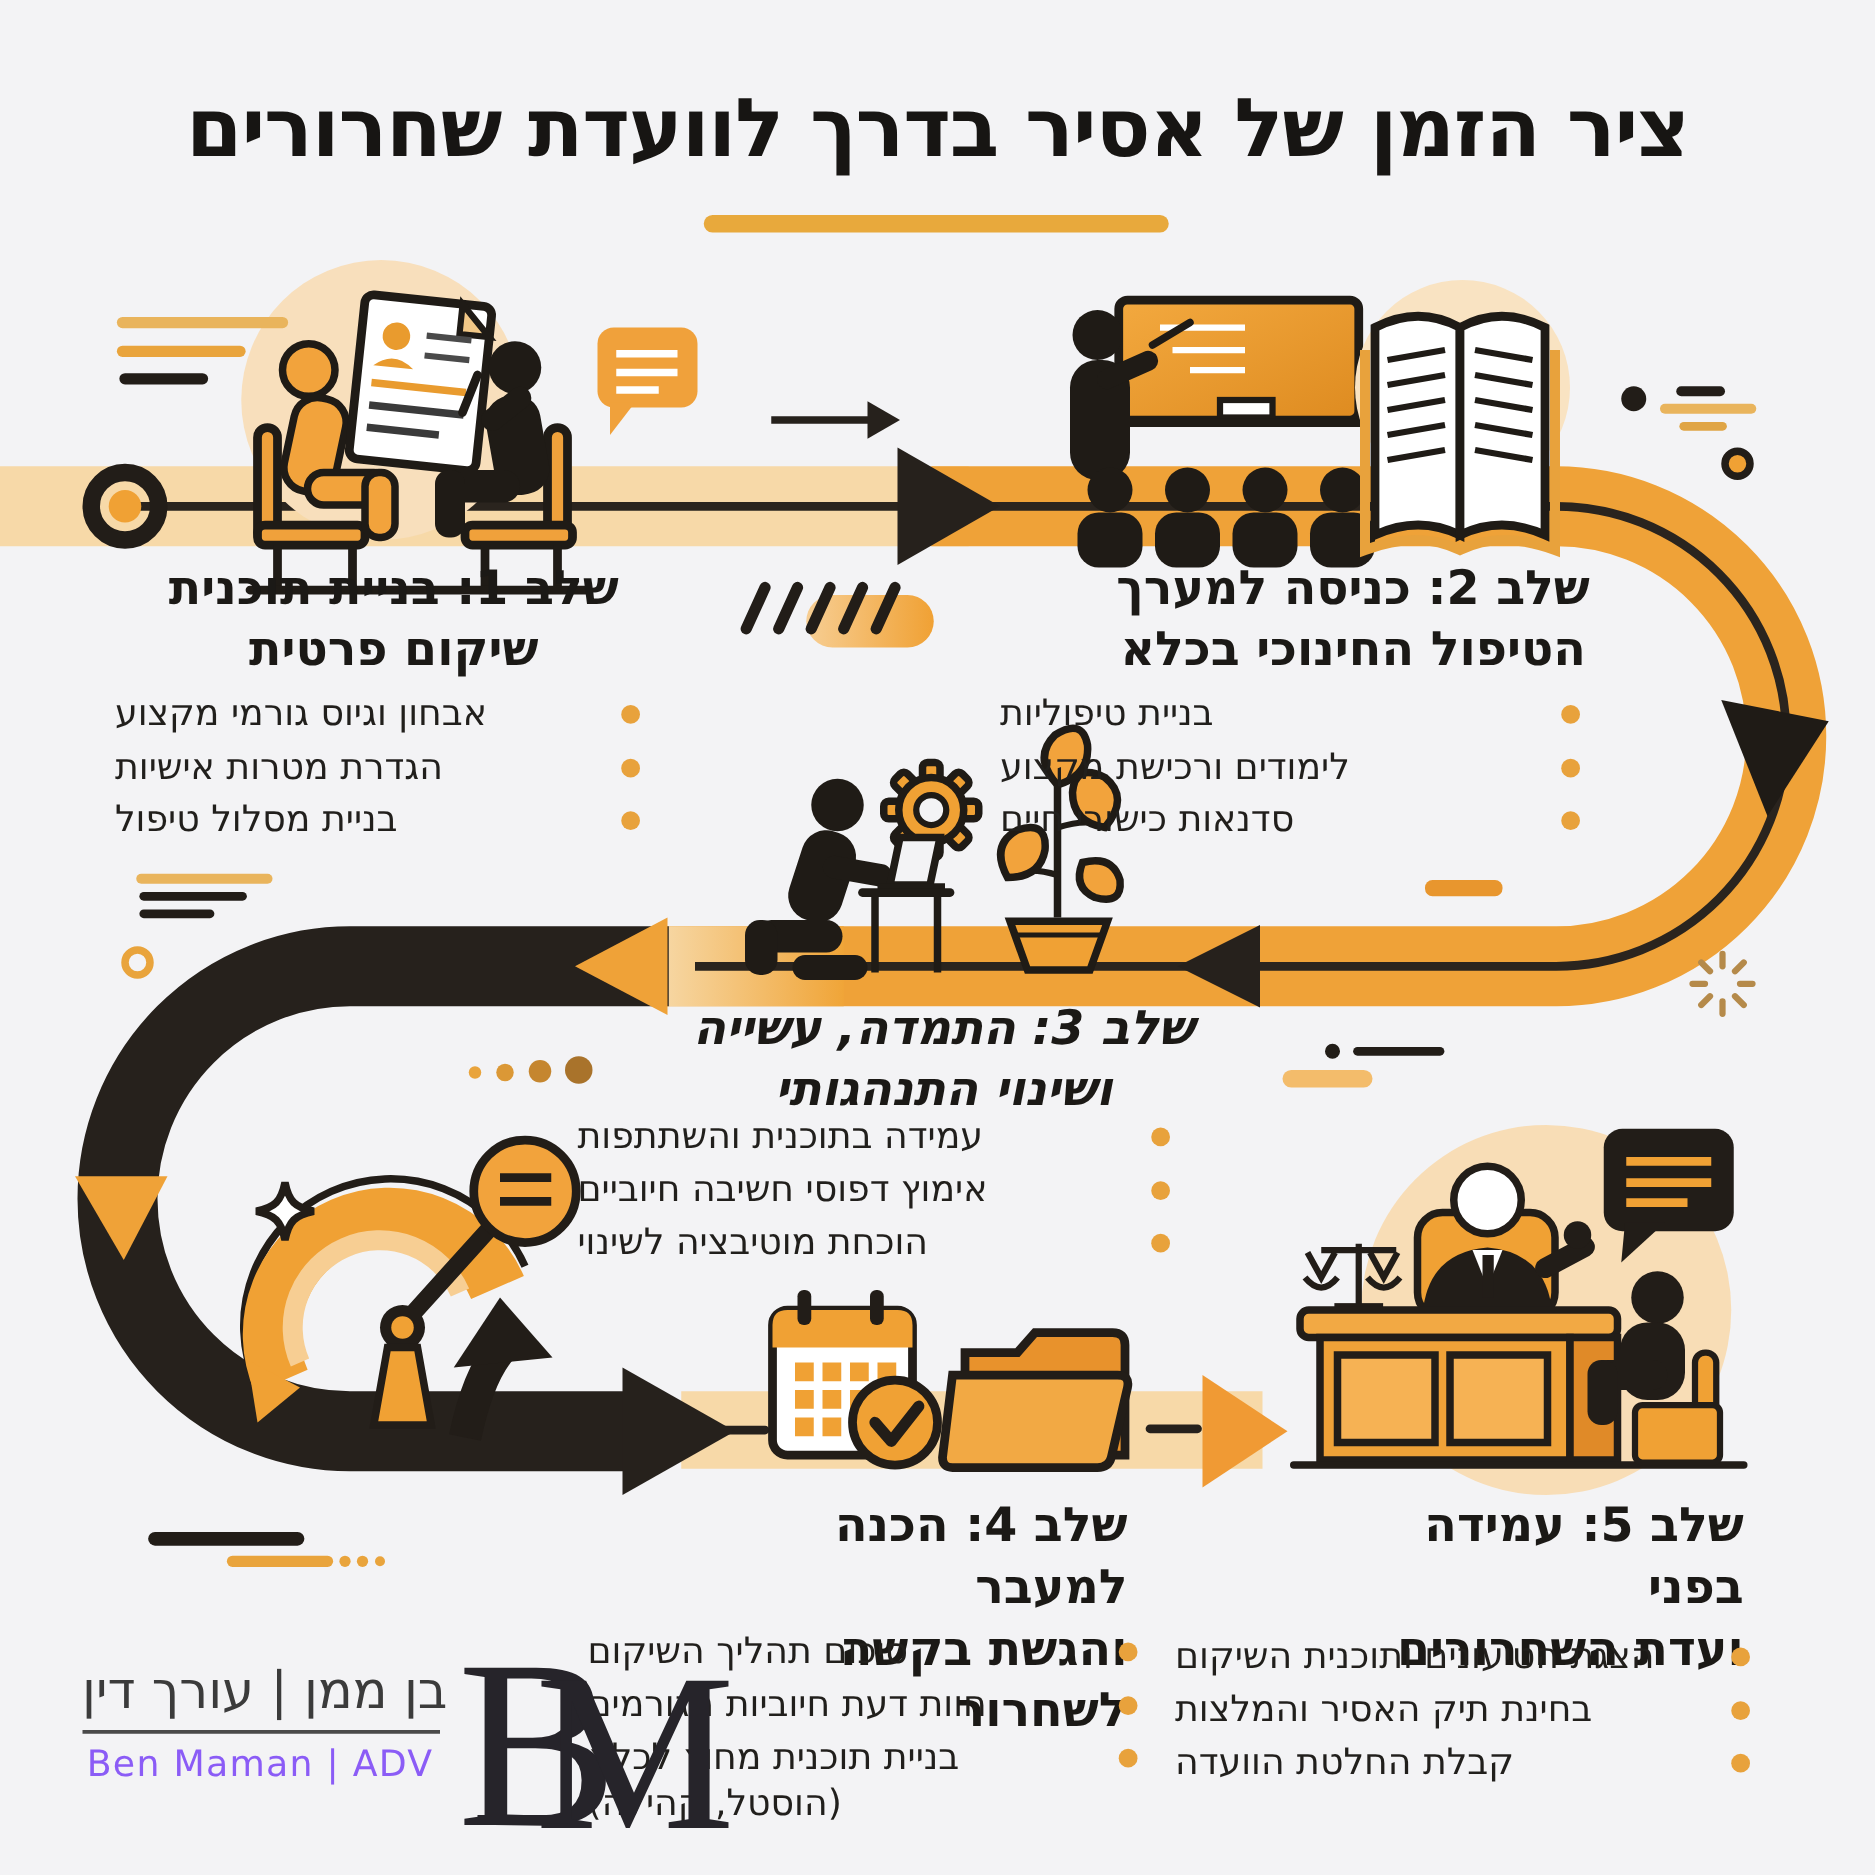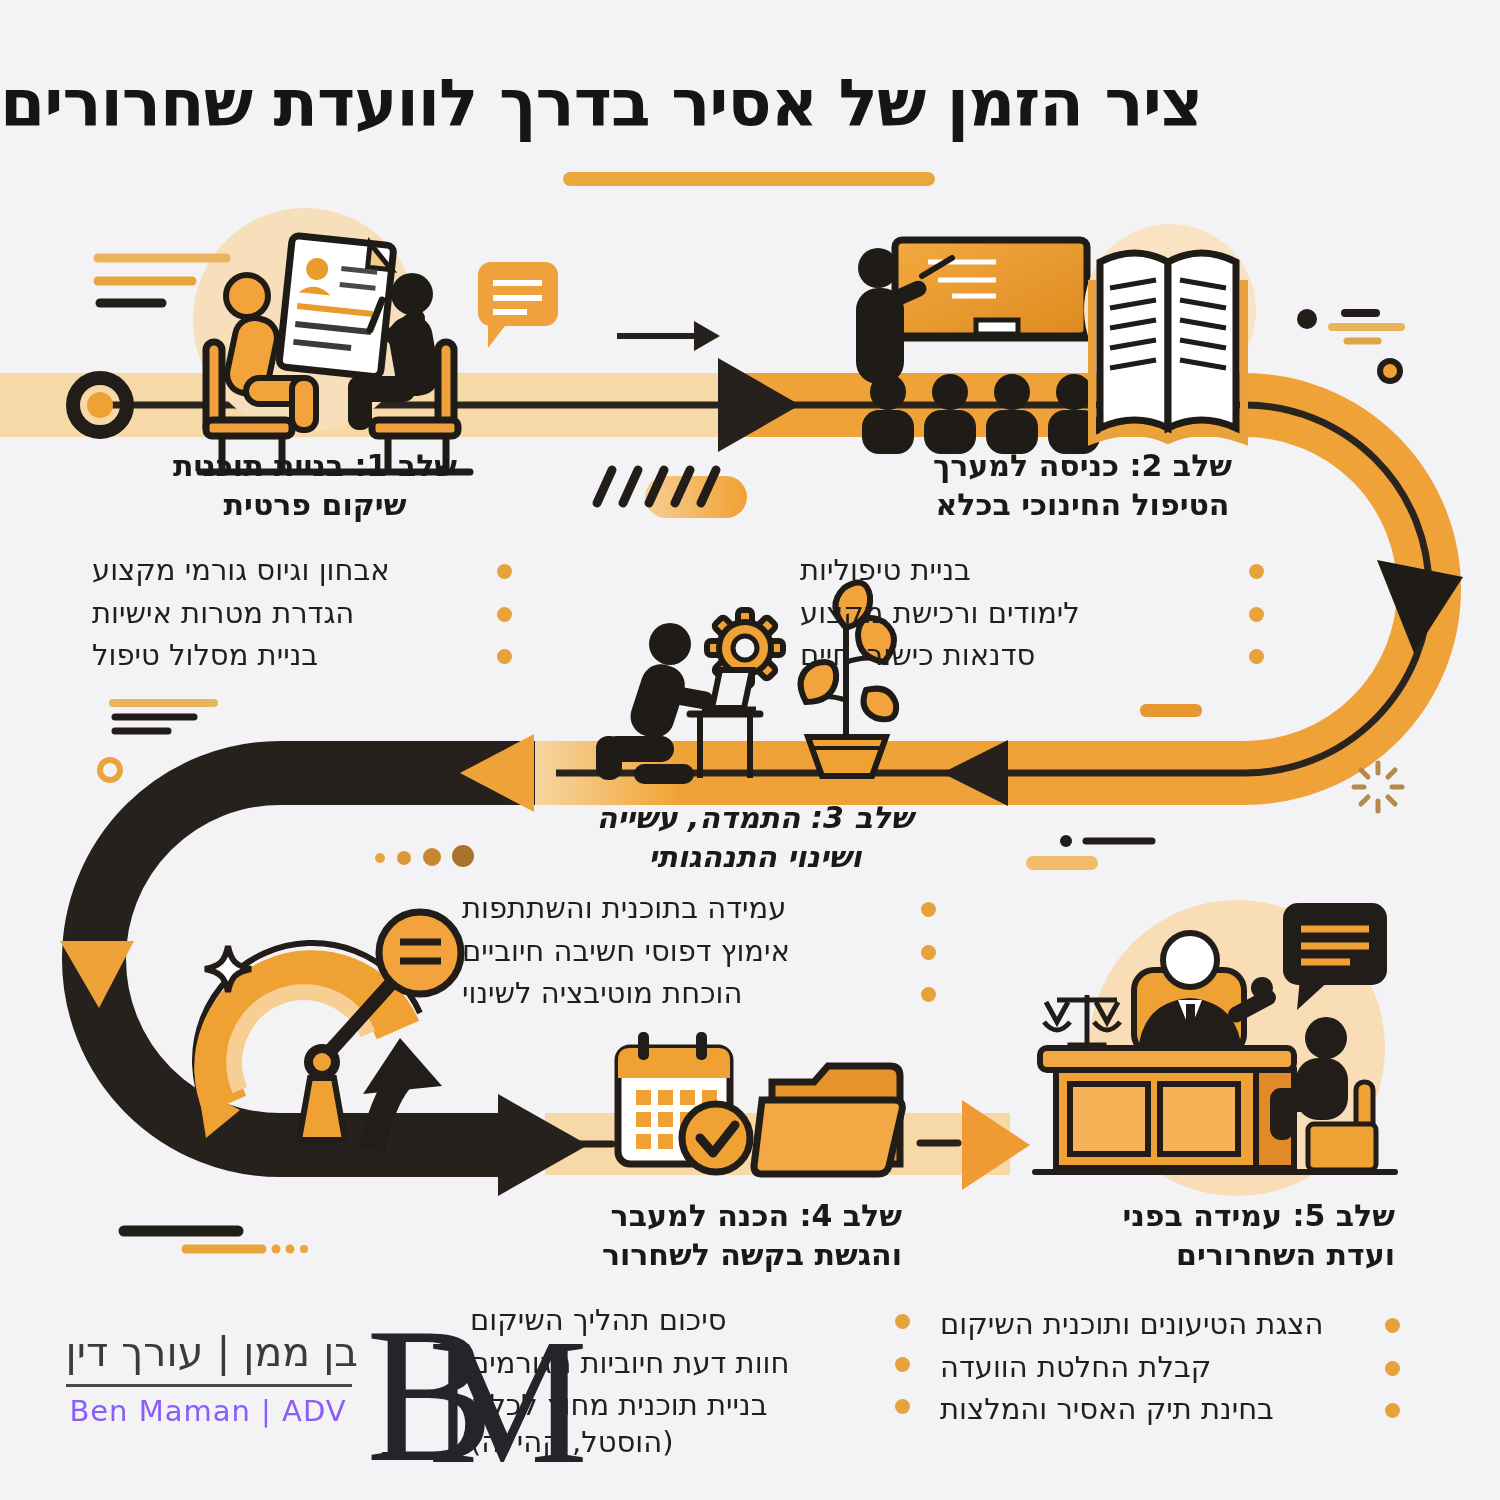--- a/index.html
+++ b/index.html
@@ -1,22 +1,22 @@
 <!DOCTYPE html>
 <html lang="he"><head>
 <meta charset="utf-8">
 <style>
   html,body{margin:0;padding:0;background:#e9eaec;}
   #page{position:relative;width:1500px;height:1500px;background:#f3f3f5;overflow:hidden;
         font-family:"DejaVu Sans",sans-serif;}
   #scene{position:absolute;left:0;top:0;width:1500px;height:1500px;}
   .abs{position:absolute;}
-  #title{left:0;top:66px;width:1500px;text-align:left;direction:rtl;
+  #title{left:0;top:66px;width:1500px;text-align:center;direction:rtl;
          font-size:65px;font-weight:bold;color:#171513;letter-spacing:-1px;}
-  .stage-heading{direction:rtl;font-weight:bold;color:#1b1916;font-size:30px;line-height:1.3;}
+  .stage-heading{direction:rtl;font-weight:bold;color:#1b1916;font-size:38px;line-height:1.3;}
   .center{text-align:center;}
   .rtl-right{text-align:right;}
   ul.bullets{direction:rtl;list-style:none;margin:0;padding:0;text-align:left;
              font-size:29px;color:#211f1c;}
   ul.bullets li{position:relative;padding-right:34px;margin:0 0 6px 0;line-height:1.26;}
   ul.bullets li::before{content:"";position:absolute;right:2px;top:12px;width:15px;height:15px;
              border-radius:50%;background:#E8A23C;}
   #logo-heb{left:58px;top:1328px;width:300px;text-align:right;direction:rtl;
             font-size:41px;color:#3b3b3b;}
   #logo-divider{left:66px;top:1384px;width:286px;height:3px;background:#4a4a4a;}
@@ -425,22 +425,22 @@
     <li>חוות דעת חיוביות מגורמים</li>
     <li>בניית תוכנית מחוץ לכלא (הוסטל, קהילה)</li>
   </ul>
 
   <div class="abs stage-heading rtl-right" style="left:1050px;top:1196px;width:345px;">
     <div>שלב 5: עמידה בפני</div>
     <div>ועדת השחרורים</div>
   </div>
   <ul class="abs bullets" style="left:940px;top:1306px;width:462px;">
     <li>הצגת הטיעונים ותוכנית השיקום</li>
+    <li>בחינת תיק האסיר והמלצות</li>
     <li>קבלת החלטת הוועדה</li>
-    <li>בחינת תיק האסיר והמלצות</li>
   </ul>
 
   <div id="logo-heb" class="abs">בן ממן | עורך דין</div>
   <div id="logo-divider" class="abs"></div>
   <div id="logo-eng" class="abs">Ben Maman | ADV</div>
   <div id="mono-b" class="abs mono">B</div>
   <div id="mono-m" class="abs mono">M</div>
   <div id="mono-bar" class="abs"></div>
 
 </div>

